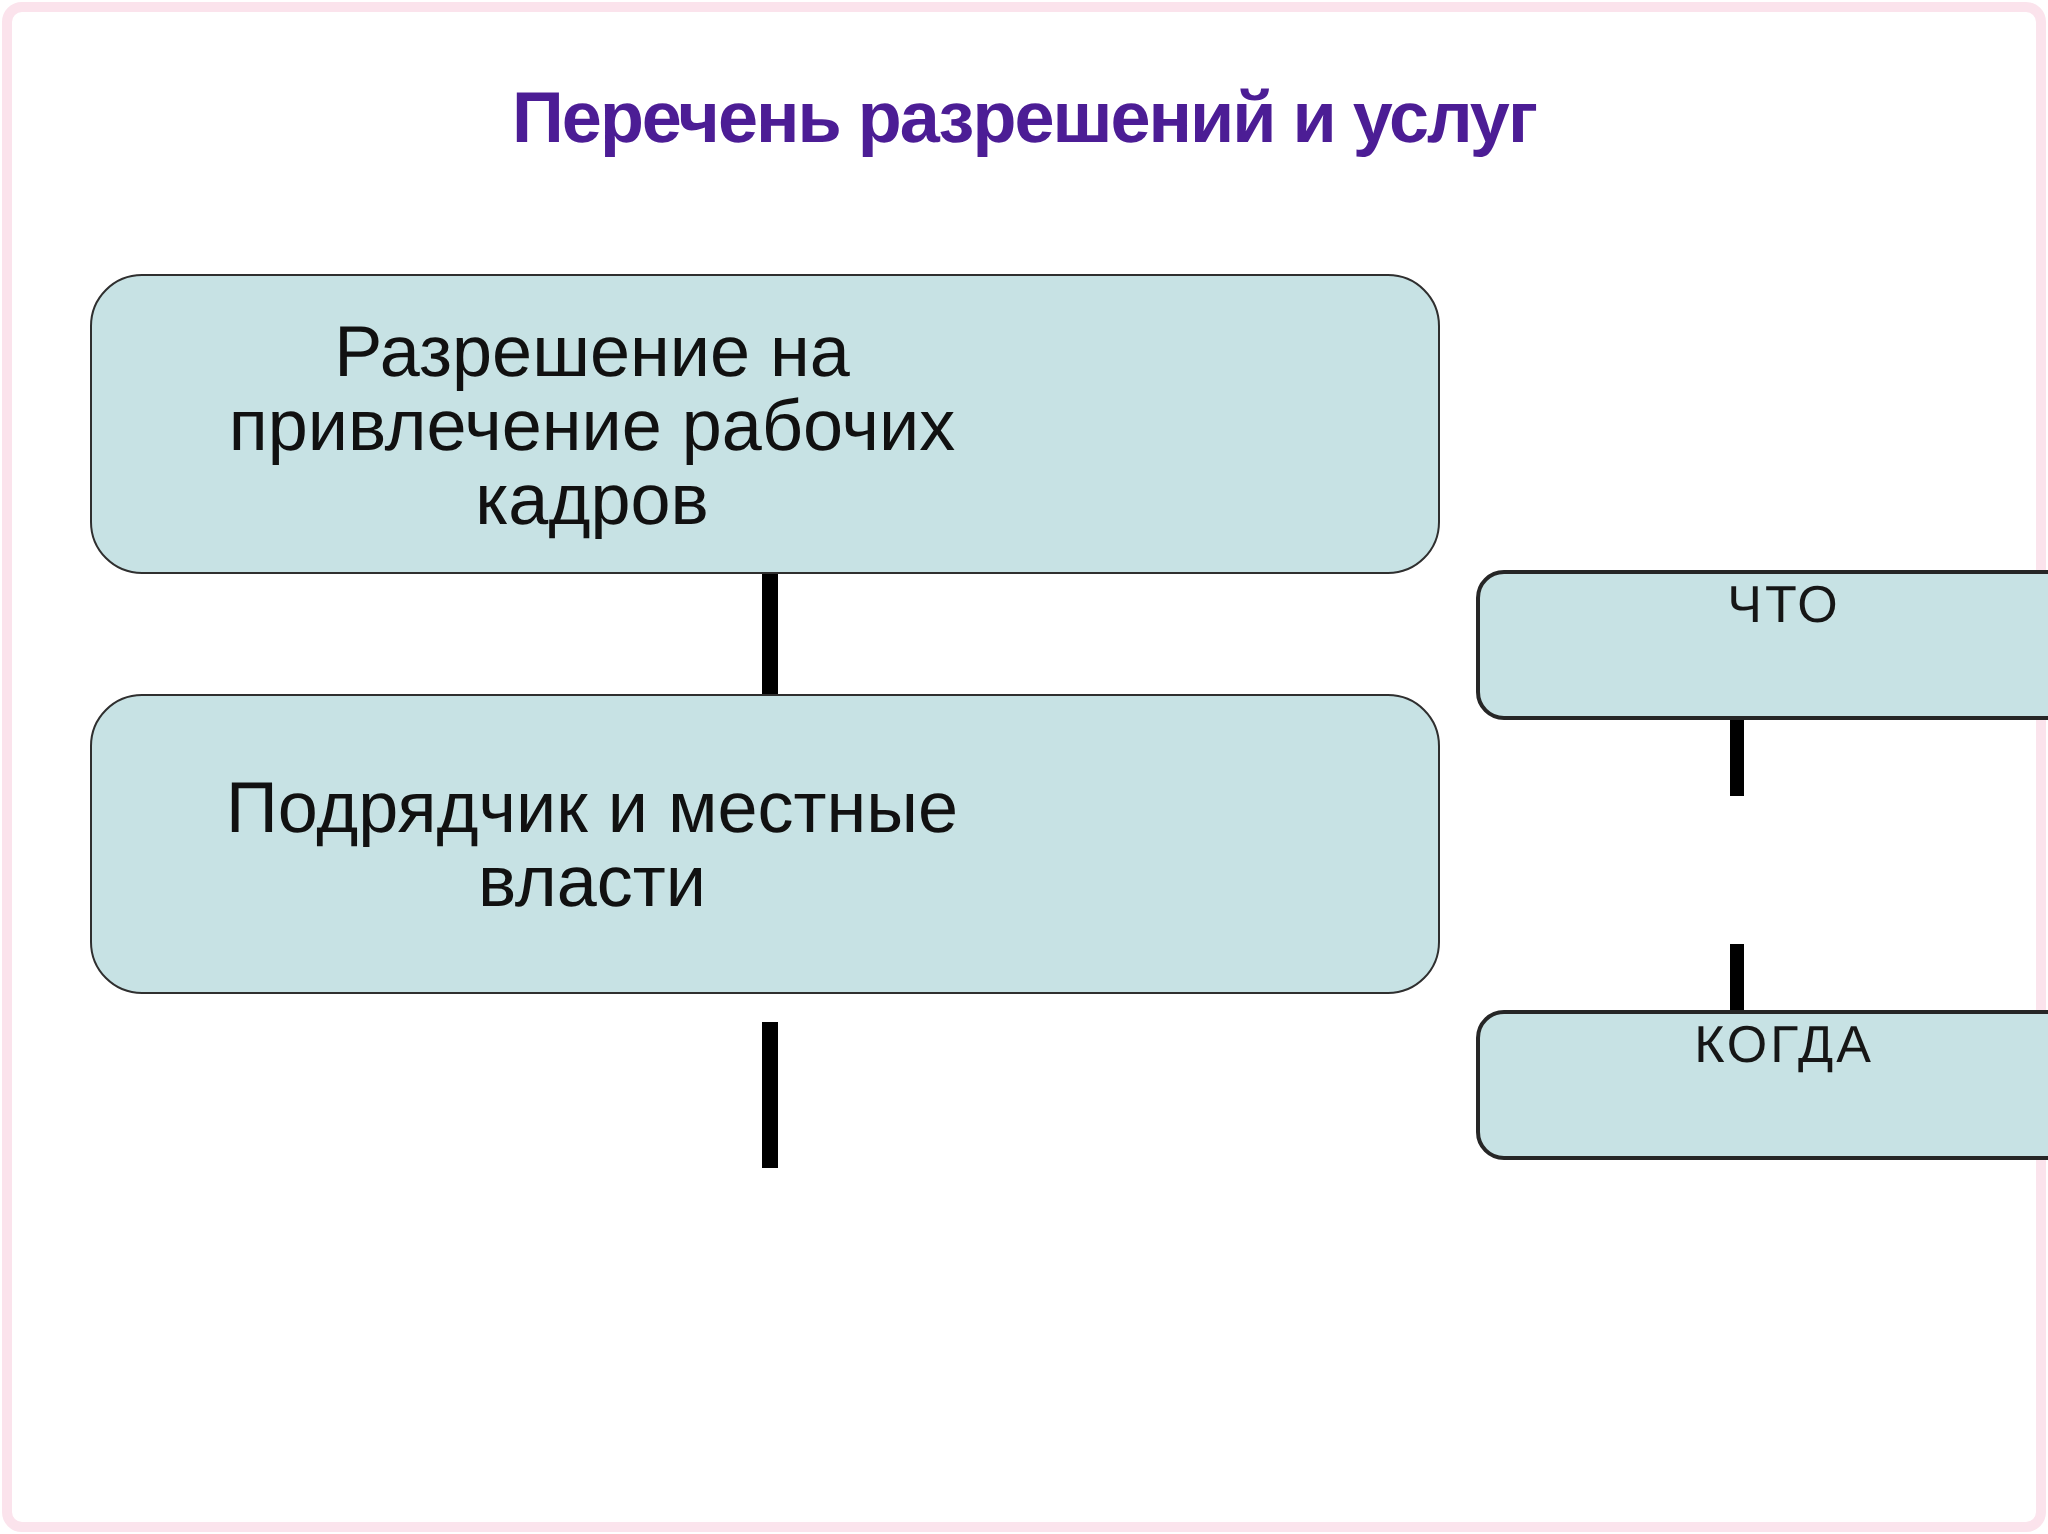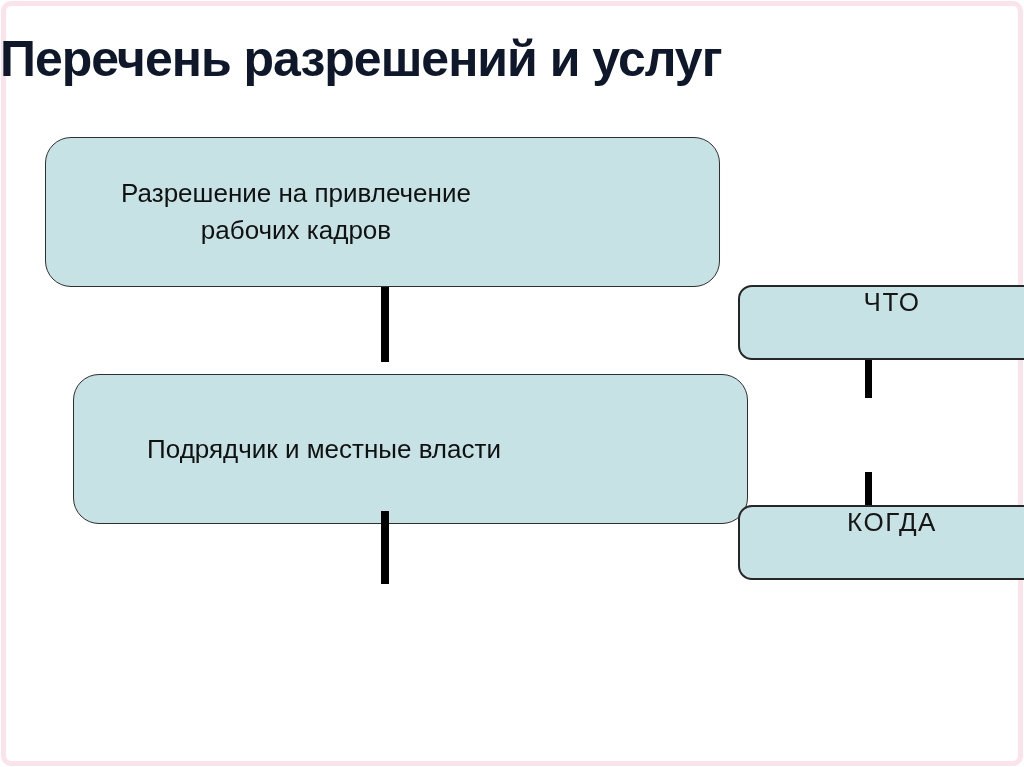--- a/index.html
+++ b/index.html
@@ -23,25 +23,26 @@
     border: 5px solid #fbe3ec;
     border-radius: 10px;
     pointer-events: none;
   }
   
   .slide-title {
     position: absolute;
     top: 28px;
     left: 0;
     right: 0;
-    font-size: 50px;
+    text-align: center;
+    font-size: 36px;
     line-height: 62px;
     font-weight: 700;
     letter-spacing: -1px;
-    color: #0f172a;
+    color: #4c1d95;
     white-space: nowrap;
   }
   
   .big-box {
     position: absolute;
     left: 45px;
     width: 675px;
     height: 150px;
     background: #c7e2e4;
     border: 1px solid #2f2f2f;
@@ -49,27 +50,27 @@
     box-sizing: border-box;
     display: flex;
     align-items: center;
     justify-content: flex-start;
   }
   .big-box .label {
     display: block;
     width: 430px;
     margin-left: 35px;
     text-align: center;
-    font-size: 26px;
+    font-size: 36px;
     line-height: 37px;
     color: #111111;
     white-space: pre-wrap;
   }
   #big-box-1 { top: 137px; }
-  #big-box-2 { top: 374px; margin-left: 28px; }
+  #big-box-2 { top: 347px; }
   #big-box-3 { top: 583px; }
   
   .small-box {
     position: absolute;
     left: 738px;
     width: 308px;
     height: 75px;
     background: #c7e2e4;
     border: 2px solid #262626;
     border-radius: 14px;

